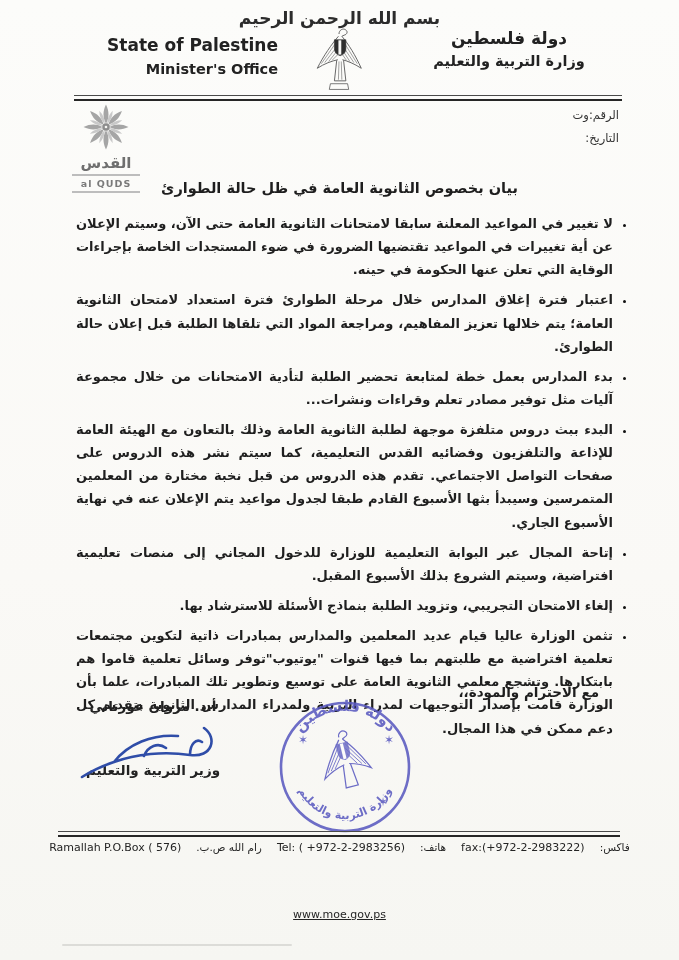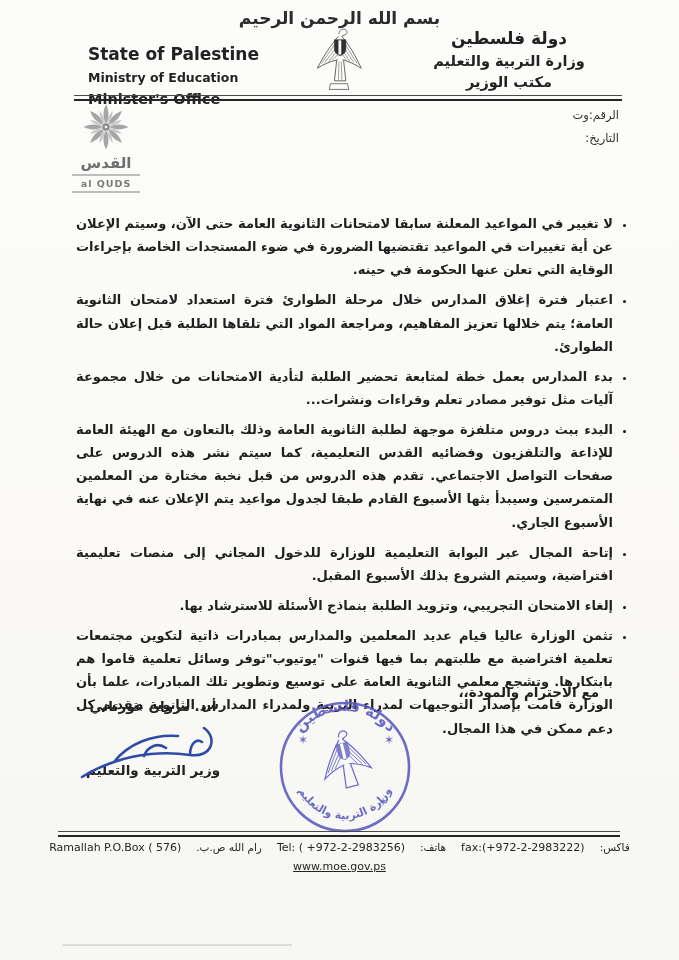--- a/index.html
+++ b/index.html
@@ -11,21 +11,21 @@
     font-family:"DejaVu Sans", sans-serif;
     color:#222;
     overflow:hidden;
   }
   
   .bismillah{
     position:absolute;top:8px;left:0;width:100%;
     text-align:center;font-size:17px;font-weight:bold;color:#2c2c2c;
     letter-spacing:1px;
   }
-  .hdr-en{position:absolute;top:44px;left:88px;width:190px;text-align:left;}
+  .hdr-en{position:absolute;top:35px;left:88px;width:190px;text-align:right;}
   .hdr-en .l1{font-size:17px;font-weight:bold;margin-bottom:6px;}
   .hdr-en .l2{font-size:12.5px;font-weight:bold;margin-bottom:6px;}
   .hdr-en .l3{font-size:14.5px;font-weight:bold;}
   .hdr-ar{position:absolute;top:28px;right:70px;width:200px;text-align:center;direction:rtl;}
   .hdr-ar .l1{font-size:17px;font-weight:bold;margin-bottom:5px;}
   .hdr-ar .l2{font-size:14.5px;font-weight:bold;margin-bottom:5px;}
   .hdr-ar .l3{font-size:14.5px;font-weight:bold;}
   .emblem{position:absolute;top:26px;left:313px;width:52px;height:72px;}
   .hdr-rule{
     position:absolute;top:95px;left:74px;width:548px;height:3px;
@@ -66,36 +66,35 @@
     position:absolute;top:831px;left:58px;width:562px;height:3px;
     border-top:1px solid #4a4a4a;border-bottom:2px solid #262626;
   }
   .ftr-line{
     position:absolute;top:841px;left:0;width:100%;
     display:flex;justify-content:center;gap:15px;align-items:baseline;
     font-size:11px;color:#242424;direction:ltr;
   }
   .ftr-line .ar{direction:rtl;font-size:10.5px;}
   .website{
-    position:absolute;top:860px;left:0;width:100%;text-align:center;
+    position:absolute;top:908px;left:0;width:100%;text-align:center;
     font-size:11px;
   }
   .website a{color:#242424;text-decoration:underline;}
   .scan-smudge{position:absolute;top:944px;left:62px;width:230px;height:2px;background:#dcdcd8;border-radius:2px;}
 </style>
 </head>
 <body>
 
 <div class="page">
 
   <div class="bismillah">بسم الله الرحمن الرحيم</div>
 
   <div class="hdr-en">
     <div class="l1">State of Palestine</div>
-    <div class="l2">Ministry of Education</div>
     <div class="l3">Minister's Office</div>
   </div>
 
   <div class="emblem">
     <svg viewBox="0 0 90 126" width="52" height="72">
       <g stroke="#5a5a5a" fill="none" stroke-width="1.6">
         <path d="M45 14 C45 7 52 3 57 7 C61 10 59 15 54 16 L50 18"></path>
         <path d="M44 18 C32 32 18 52 7 74 C19 66 33 61 43 59"></path>
         <path d="M50 18 C62 32 74 52 84 74 C72 66 59 61 51 59"></path>
         <path d="M42 26 L14 66 M43 34 L20 64 M43 42 L27 62 M43 50 L33 60" stroke-width="1"></path>
@@ -105,21 +104,20 @@
         <path d="M30 101 L60 101 L62 111 L28 111 Z" stroke-width="1.4"></path>
       </g>
       <path d="M37 24 h20 v16 q0 9 -10 12 q-10 -3 -10 -12 Z" fill="#2e2e2e" stroke="#2e2e2e"></path>
       <rect x="44" y="25" width="5" height="25" fill="#f6f6f4"></rect>
     </svg>
   </div>
 
   <div class="hdr-ar">
     <div class="l1">دولة فلسطين</div>
     <div class="l2">وزارة التربية والتعليم</div>
-    <div class="l3">مكتب الوزير</div>
   </div>
 
   <div class="hdr-rule"></div>
 
   <div class="ref">
     <div>الرقم:وت</div>
     <div>التاريخ:</div>
   </div>
 
   <div class="quds">
@@ -146,20 +144,21 @@
       </g>
       <circle cx="30" cy="30" r="4.5" fill="#8d8d8d"></circle>
       <circle cx="30" cy="30" r="1.6" fill="#f5f5f2"></circle>
     </svg>
     <div class="ar">القدس</div>
     <div class="bar"></div>
     <div class="lat">al QUDS</div>
     <div class="bar"></div>
   </div>
 
+  <div class="doc-title">بيان بخصوص الثانوية العامة في ظل حالة الطوارئ</div>
 
   <ul class="bullets">
     <li>لا تغيير في المواعيد المعلنة سابقا لامتحانات الثانوية العامة حتى الآن، وسيتم الإعلان عن أية تغييرات في المواعيد تقتضيها الضرورة في ضوء المستجدات الخاصة بإجراءات الوقاية التي تعلن عنها الحكومة في حينه.</li>
     <li>اعتبار فترة إغلاق المدارس خلال مرحلة الطوارئ فترة استعداد لامتحان الثانوية العامة؛ يتم خلالها تعزيز المفاهيم، ومراجعة المواد التي تلقاها الطلبة قبل إعلان حالة الطوارئ.</li>
     <li>بدء المدارس بعمل خطة لمتابعة تحضير الطلبة لتأدية الامتحانات من خلال مجموعة آليات مثل توفير مصادر تعلم وقراءات ونشرات...</li>
     <li>البدء ببث دروس متلفزة موجهة لطلبة الثانوية العامة وذلك بالتعاون مع الهيئة العامة للإذاعة والتلفزيون وفضائيه القدس التعليمية، كما سيتم نشر هذه الدروس على صفحات التواصل الاجتماعي. تقدم هذه الدروس من قبل نخبة مختارة من المعلمين المتمرسين وسيبدأ بثها الأسبوع القادم طبقا لجدول مواعيد يتم الإعلان عنه في نهاية الأسبوع الجاري.</li>
     <li>إتاحة المجال عبر البوابة التعليمية للوزارة للدخول المجاني إلى منصات تعليمية افتراضية، وسيتم الشروع بذلك الأسبوع المقبل.</li>
     <li>إلغاء الامتحان التجريبي، وتزويد الطلبة بنماذج الأسئلة للاسترشاد بها.</li>
     <li>تثمن الوزارة عاليا قيام عديد المعلمين والمدارس بمبادرات ذاتية لتكوين مجتمعات تعلمية افتراضية مع طلبتهم بما فيها قنوات "يوتيوب"توفر وسائل تعلمية قاموا هم بابتكارها. وتشجع معلمي الثانوية العامة على توسيع وتطوير تلك المبادرات، علما بأن الوزارة قامت بإصدار التوجيهات لمدراء التربية ولمدراء المدارس الثانوية بتقديم كل دعم ممكن في هذا المجال.</li>
   </ul>

